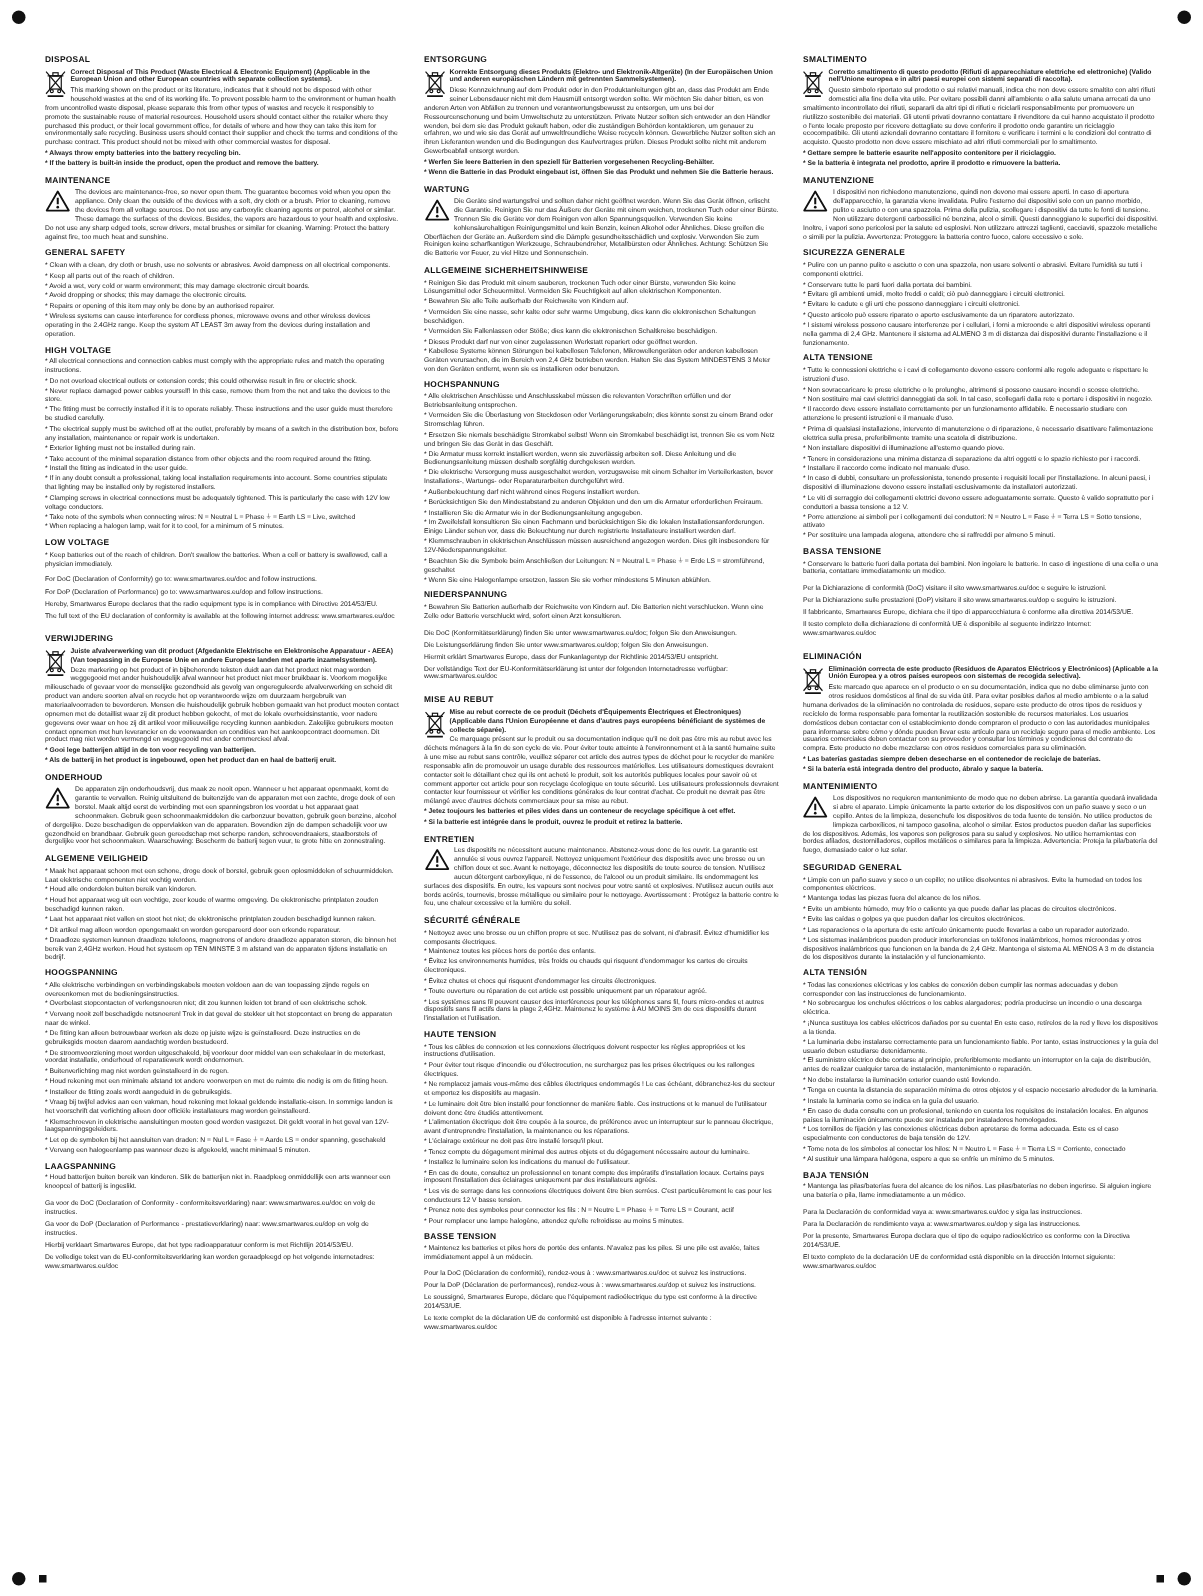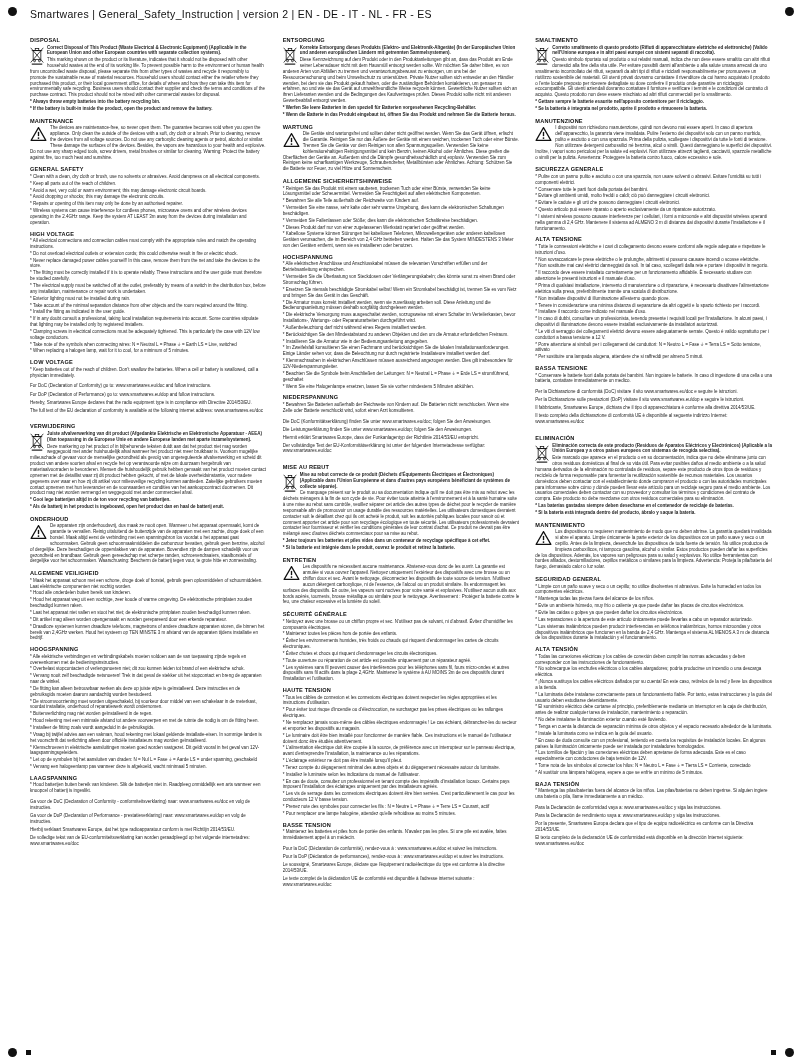--- a/index.html
+++ b/index.html
@@ -30,21 +30,20 @@
 <body>
 
 <div class="page">
   <div class="reg tl"></div>
   <div class="reg tr"></div>
   <div class="reg bl"></div>
   <div class="reg br"></div>
   <div class="sq bl"></div>
   <div class="sq br"></div>
 
-  <div class="header">Smartwares | General_Safety_Instruction | version 2 | EN - DE - IT - NL - FR - ES</div>
 
   <div class="columns" id="columns">
       <div class="col">
         <div class="lang-block">
           <section>
             <h3>DISPOSAL</h3>
             <div class="sec-body">
               <span class="icon">
                 <svg viewBox="0 0 20 27" width="14" height="19">
                   <g fill="none" stroke="#111" stroke-width="1.1">

